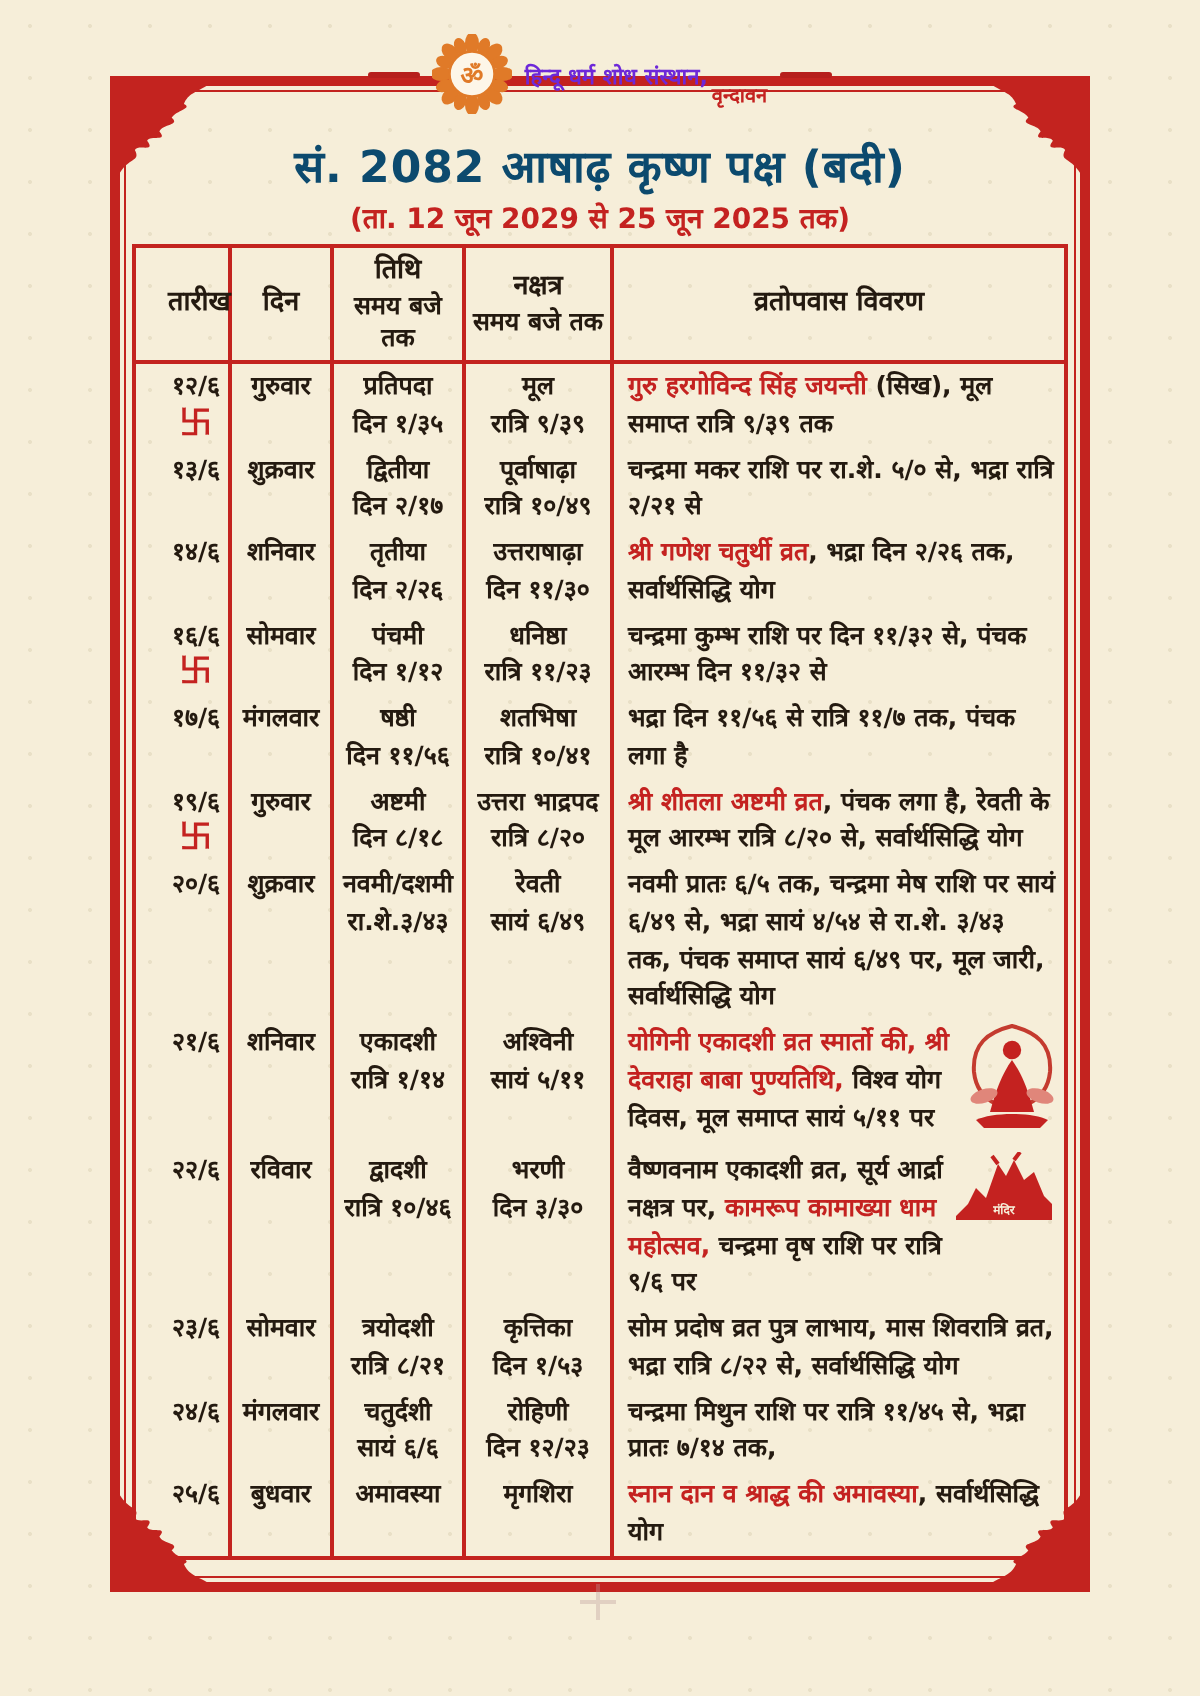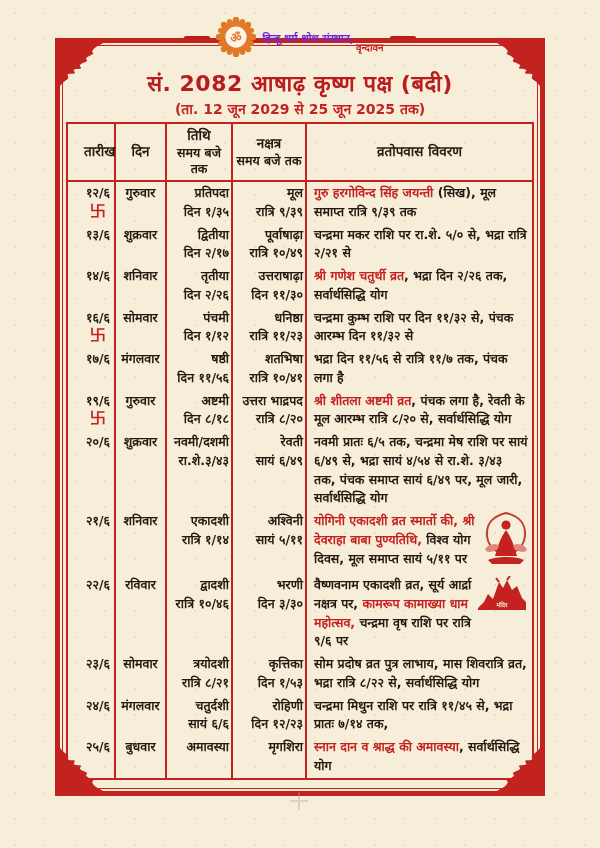--- a/index.html
+++ b/index.html
@@ -28,21 +28,21 @@
   }
   .frame-inner { position:absolute; inset:2px; border:1px solid #c3231f; pointer-events:none; }
   .corner { position:absolute; width:46px; height:46px; fill:#c3231f; }
   .corner.tl { left:-1px; top:-1px; }
   .corner.tr { right:-1px; top:-1px; transform:scaleX(-1); }
   .corner.bl { left:-1px; bottom:-1px; transform:scaleY(-1); }
   .corner.br { right:-1px; bottom:-1px; transform:scale(-1,-1); }
   
   .main-title {
     margin-top:24px; text-align:center; font-size:22px; font-weight:bold;
-    color:#b91c1c; letter-spacing:.5px;
+    color:#0c4a6e; letter-spacing:.5px;
   }
   .info-row {
     display:flex; justify-content:space-between; align-items:center;
     padding:4px 14px 0 14px; font-size:13px; font-weight:bold; color:#35231a;
   }
   .date-range {
     text-align:center; font-size:14px; font-weight:bold; color:#c42220; padding:2px 0 4px 0;
   }
   
   table.panchang {
@@ -60,21 +60,21 @@
   table.panchang th:first-child, table.panchang td:first-child { border-left:none;padding-left:16px; }
   table.panchang th:last-child,  table.panchang td:last-child  { border-right:none; }
   table.panchang td {
     border-left:2px solid #c3231f; border-right:2px solid #c3231f;
     font-size:12.5px; font-weight:bold; vertical-align:top;
     padding:2px 2px; line-height:1.5; text-align:center;
   }
   table.panchang td.details { text-align:left; padding:2px 4px 2px 7px; position:relative; }
   .th-sub { display:block; font-size:12.5px; }
   .swastika { display:block; color:#c42220; font-size:15px; line-height:1.1; font-weight:bold; }
-  .t-name, .t-time { display:block;text-align:right; }
+  .t-name, .t-time { display:block; }
   .seg-red { color:#c42220; }
   .seg-black { color:#241a10; }
   .cell-icon { float:right; margin:0 0 2px 4px; shape-outside:margin-box; }
   
   .crop-mark {
     position:absolute; left:290px; top:792px; width:18px; height:18px; opacity:.35;
   }
   .crop-mark:before, .crop-mark:after { content:""; position:absolute; background:#b99; }
   .crop-mark:before { left:8px; top:0; width:2px; height:18px; }
   .crop-mark:after { left:0; top:8px; width:18px; height:2px; }

